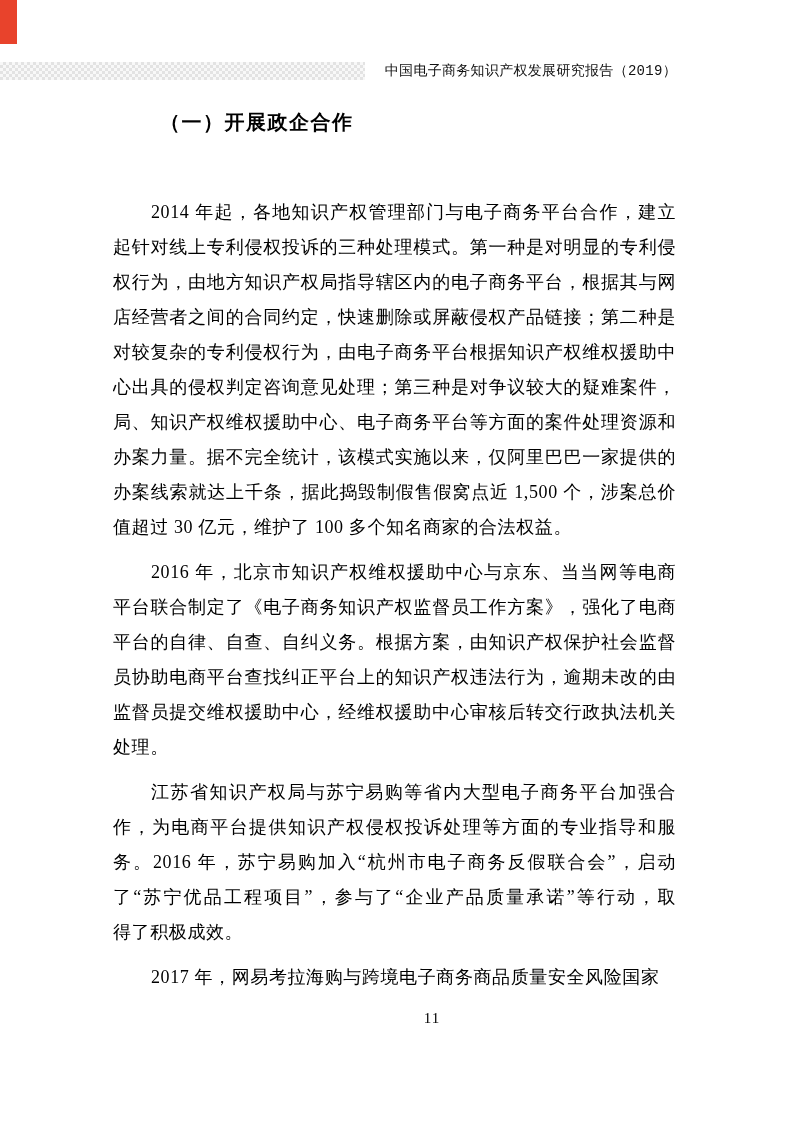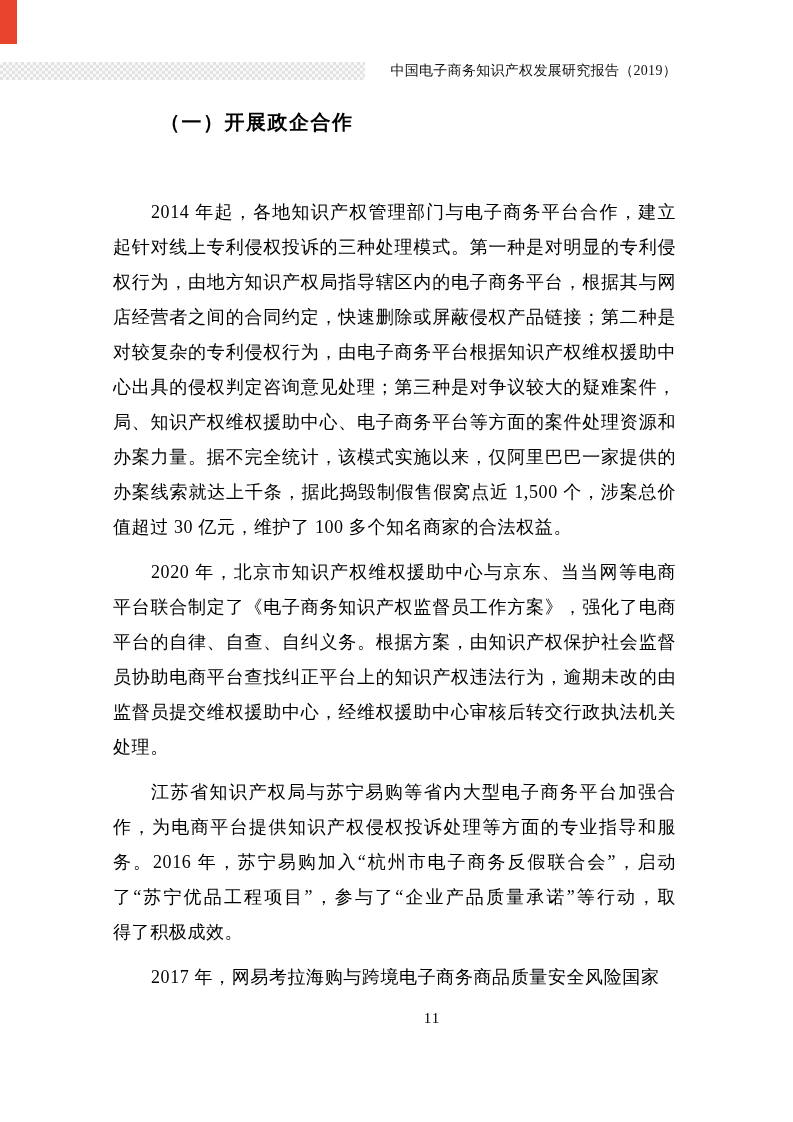--- a/index.html
+++ b/index.html
@@ -33,21 +33,21 @@
     height: 18px;
     background: repeating-conic-gradient(#e3e3e3 0% 25%, #f8f8f8 0% 50%);
     background-size: 6px 6px;
   }
   .header-title {
     position: absolute;
     top: 62px;
     right: 116px;
     height: 18px;
     line-height: 18px;
-    font-family: Liberation Serif, serif;
+    font-family: Liberation Mono, monospace;
     font-size: 14px;
     letter-spacing: 0.3px;
     color: #111111;
     white-space: nowrap;
   }
   .heading {
     position: absolute;
     left: 152px;
     top: 101px;
     margin: 8px;
@@ -114,21 +114,21 @@
         <div class="line">权行为，由地方知识产权局指导辖区内的电子商务平台，根据其与网</div>
         <div class="line">店经营者之间的合同约定，快速删除或屏蔽侵权产品链接；第二种是</div>
         <div class="line">对较复杂的专利侵权行为，由电子商务平台根据知识产权维权援助中</div>
         <div class="line">心出具的侵权判定咨询意见处理；第三种是对争议较大的疑难案件，</div>
         <div class="line">局、知识产权维权援助中心、电子商务平台等方面的案件处理资源和</div>
         <div class="line">办案力量。据不完全统计，该模式实施以来，仅阿里巴巴一家提供的</div>
         <div class="line">办案线索就达上千条，据此捣毁制假售假窝点近 1,500 个，涉案总价</div>
         <div class="line last">值超过 30 亿元，维护了 100 多个知名商家的合法权益。</div>
       </div>
       <div class="paragraph">
-        <div class="line first">2020 年，北京市知识产权维权援助中心与京东、当当网等电商</div>
+        <div class="line first">2016 年，北京市知识产权维权援助中心与京东、当当网等电商</div>
         <div class="line">平台联合制定了《电子商务知识产权监督员工作方案》，强化了电商</div>
         <div class="line">平台的自律、自查、自纠义务。根据方案，由知识产权保护社会监督</div>
         <div class="line">员协助电商平台查找纠正平台上的知识产权违法行为，逾期未改的由</div>
         <div class="line">监督员提交维权援助中心，经维权援助中心审核后转交行政执法机关</div>
         <div class="line last">处理。</div>
       </div>
       <div class="paragraph">
         <div class="line first">江苏省知识产权局与苏宁易购等省内大型电子商务平台加强合</div>
         <div class="line">作，为电商平台提供知识产权侵权投诉处理等方面的专业指导和服</div>
         <div class="line">务。2016 年，苏宁易购加入“杭州市电子商务反假联合会”，启动</div>

